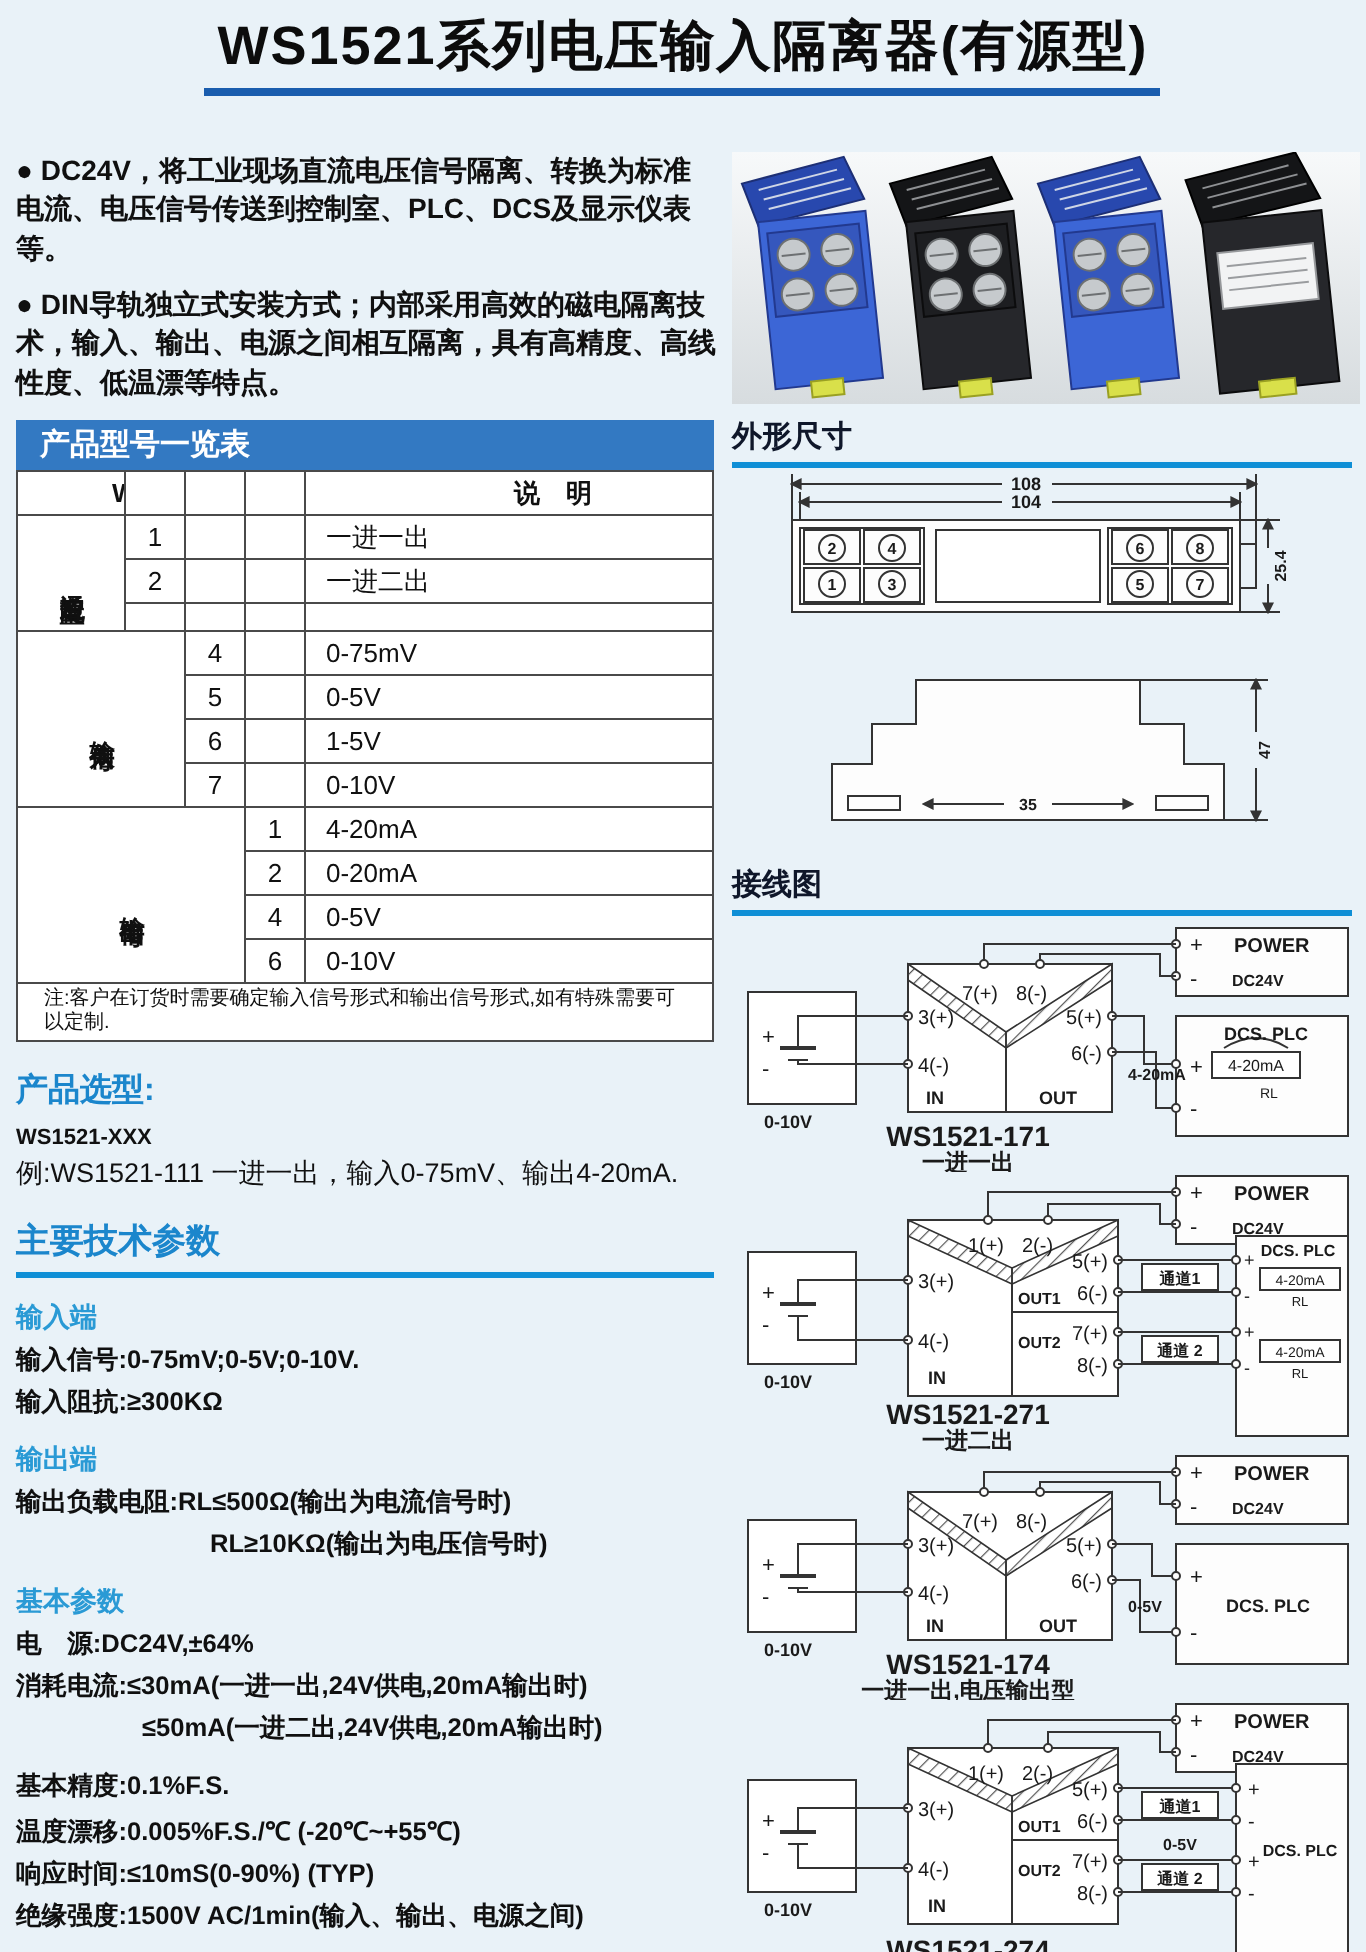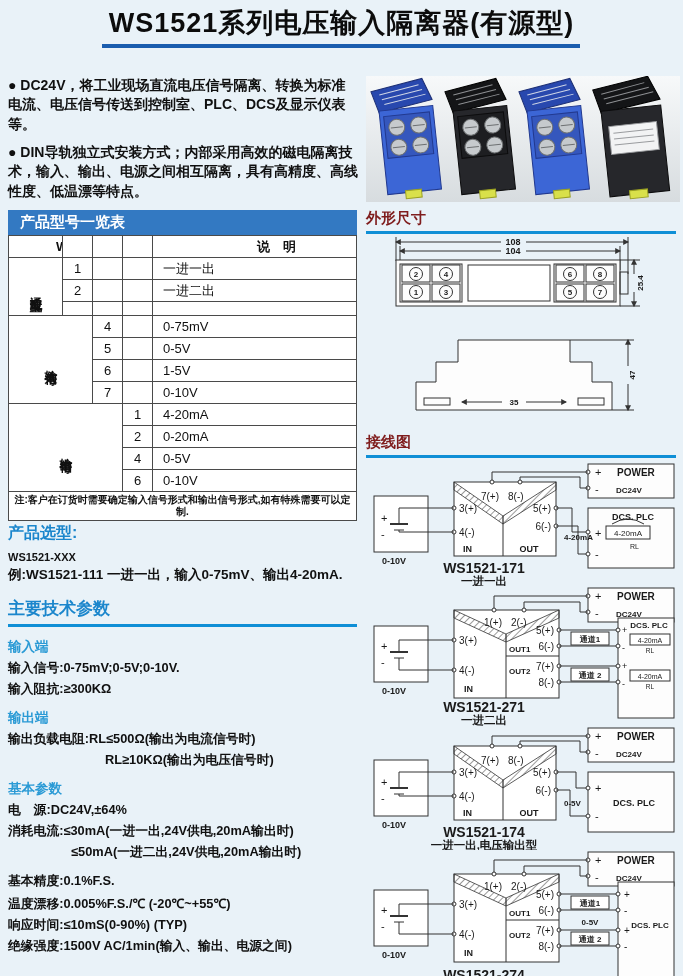--- a/index.html
+++ b/index.html
@@ -20,35 +20,35 @@
   table.mt { border-collapse:collapse; background:#fff; table-layout:fixed; width:349px; }
   .mt td, .mt th { border:1px solid #4a4a4a; font-size:13px; color:#101010;
                    padding:0 3px; height:21px; line-height:1.05; overflow:hidden; }
   .mt th { font-weight:bold; text-align:center;padding-left:47px; }
   .mt .c { text-align:center; }
   .mt .d { text-align:left; padding-left:10px; }
   .mt td.vcell { text-align:center; vertical-align:middle; }
   .vert { display:inline-block; writing-mode:vertical-rl; text-orientation:upright;
           letter-spacing:1px; font-size:12.5px; font-weight:bold; }
   tr.rempty td { height:13px; }
-  tr.rnote td { font-size:10px; font-weight:bold; padding:2px 3px; height:auto; line-height:1.2;text-align:center; }
-
-  .sel-title { color:#1b86cc; font-weight:bold; font-size:16px; margin-top:2px; }
+  tr.rnote td { font-size:10px; font-weight:normal; padding:2px 13px; height:auto; line-height:1.2; }
+
+  .sel-title { color:#1b86cc; font-weight:bold; font-size:16px; margin-top:14px; }
   .sel-model { font-size:11px; font-weight:bold; margin-top:7px; }
-  .sel-example { font-size:13.5px; font-weight:bold; margin-top:3px; }
+  .sel-example { font-size:13.5px; font-weight:normal; margin-top:3px; }
 
   .specs-title { color:#1b86cc; font-weight:bold; font-size:17px; margin-top:13px; }
   .rule-blue { height:3px; background:#0f8fd6; margin-top:4px; width:349px; }
   .sec-title { color:#2a9ad5; font-weight:bold; font-size:13.5px; margin-top:11px; }
   .sec-line { font-size:12.8px; font-weight:bold; margin-top:4px; color:#101010; }
   .indent-a { padding-left:97px; }
   .indent-b { padding-left:63px; }
   .gap-top { margin-top:12px; }
 
-  .r-heading { color:#7f1d1d; font-weight:bold; font-size:15px; margin-top:7px; }
+  .r-heading { color:#0f172a; font-weight:bold; font-size:15px; margin-top:7px; }
   .r-rule { height:3px; background:#0f8fd6; margin-top:3px; width:310px; }
 
   svg { display:block; }
   svg text { font-family:"Liberation Sans", sans-serif; fill:#1a1a1a; }
   .wire { fill:none; stroke:#333; stroke-width:1; }
   .boxln { fill:#fdfdfd; stroke:#333; stroke-width:1; }
   .boxln2 { fill:#ffffff; stroke:#333; stroke-width:1; }
   .term { fill:#fff; stroke:#333; stroke-width:1; }
   .mlabel { font-size:14px; font-weight:bold; }
   .slabel { font-size:11.5px; font-weight:bold; }

